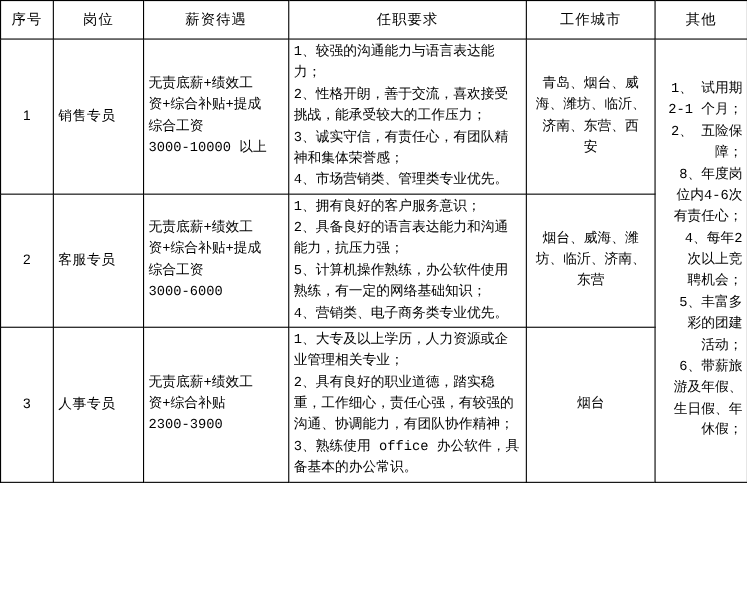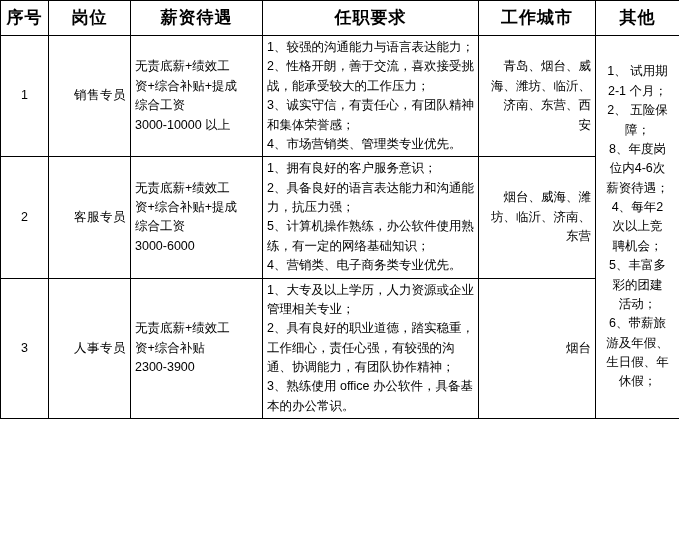--- a/index.html
+++ b/index.html
@@ -22,66 +22,67 @@
   table.job-table th,
   table.job-table td {
     border: 1px solid #000000;
     vertical-align: middle;
     padding: 2px 4px;
     font-size: 12.5px;
     line-height: 1.55;
   }
   table.job-table th {
     text-align: center;
-    font-weight: bold;
-    font-size: 17px;
+    font-weight: normal;
+    font-size: 13px;
     height: 30px;
     letter-spacing: 1px;
   }
   
   col.c-no      { width: 48px; }
   col.c-post    { width: 82px; }
   col.c-salary  { width: 132px; }
   col.c-req     { width: 216px; }
   col.c-city    { width: 117px; }
   col.c-other   { width: 84px; }
 
   td.cell-no {
     text-align: center;
     font-size: 12.5px;
   }
   td.cell-post {
-    text-align: right;
+    text-align: left;
     font-size: 12.5px;
     letter-spacing: 0.5px;
   }
   td.cell-salary {
     text-align: left;
     font-size: 12.5px;
     line-height: 1.7;
   }
   td.cell-req {
     text-align: left;
     font-size: 12.5px;
     line-height: 1.62;
   }
   td.cell-city {
-    text-align: right;
+    text-align: center;
     font-size: 12.5px;
     line-height: 1.7;
   }
   td.cell-other {
-    text-align: center;
+    text-align: right;
     font-size: 12.5px;
     line-height: 1.7;
     vertical-align: middle;
   }
   .para {
     margin: 0;
     padding: 0;
+    font-family: Liberation Mono, monospace;
   }
 </style>
 </head>
 <body>
 
 <table class="job-table">
   <colgroup>
     <col class="c-no">
     <col class="c-post">
     <col class="c-salary">
@@ -122,21 +123,21 @@
         <p class="para">济南、东营、西</p>
         <p class="para">安</p>
       </td>
       <td class="cell-other" rowspan="3">
         <p class="para">1、 试用期</p>
         <p class="para">2-1 个月；</p>
         <p class="para">2、 五险保</p>
         <p class="para">障；</p>
         <p class="para">8、年度岗</p>
         <p class="para">位内4-6次</p>
-        <p class="para">薪资待遇；</p>
+        <p class="para">有责任心；</p>
         <p class="para">4、每年2</p>
         <p class="para">次以上竞</p>
         <p class="para">聘机会；</p>
         <p class="para">5、丰富多</p>
         <p class="para">彩的团建</p>
         <p class="para">活动；</p>
         <p class="para">6、带薪旅</p>
         <p class="para">游及年假、</p>
         <p class="para">生日假、年</p>
         <p class="para">休假；</p>

